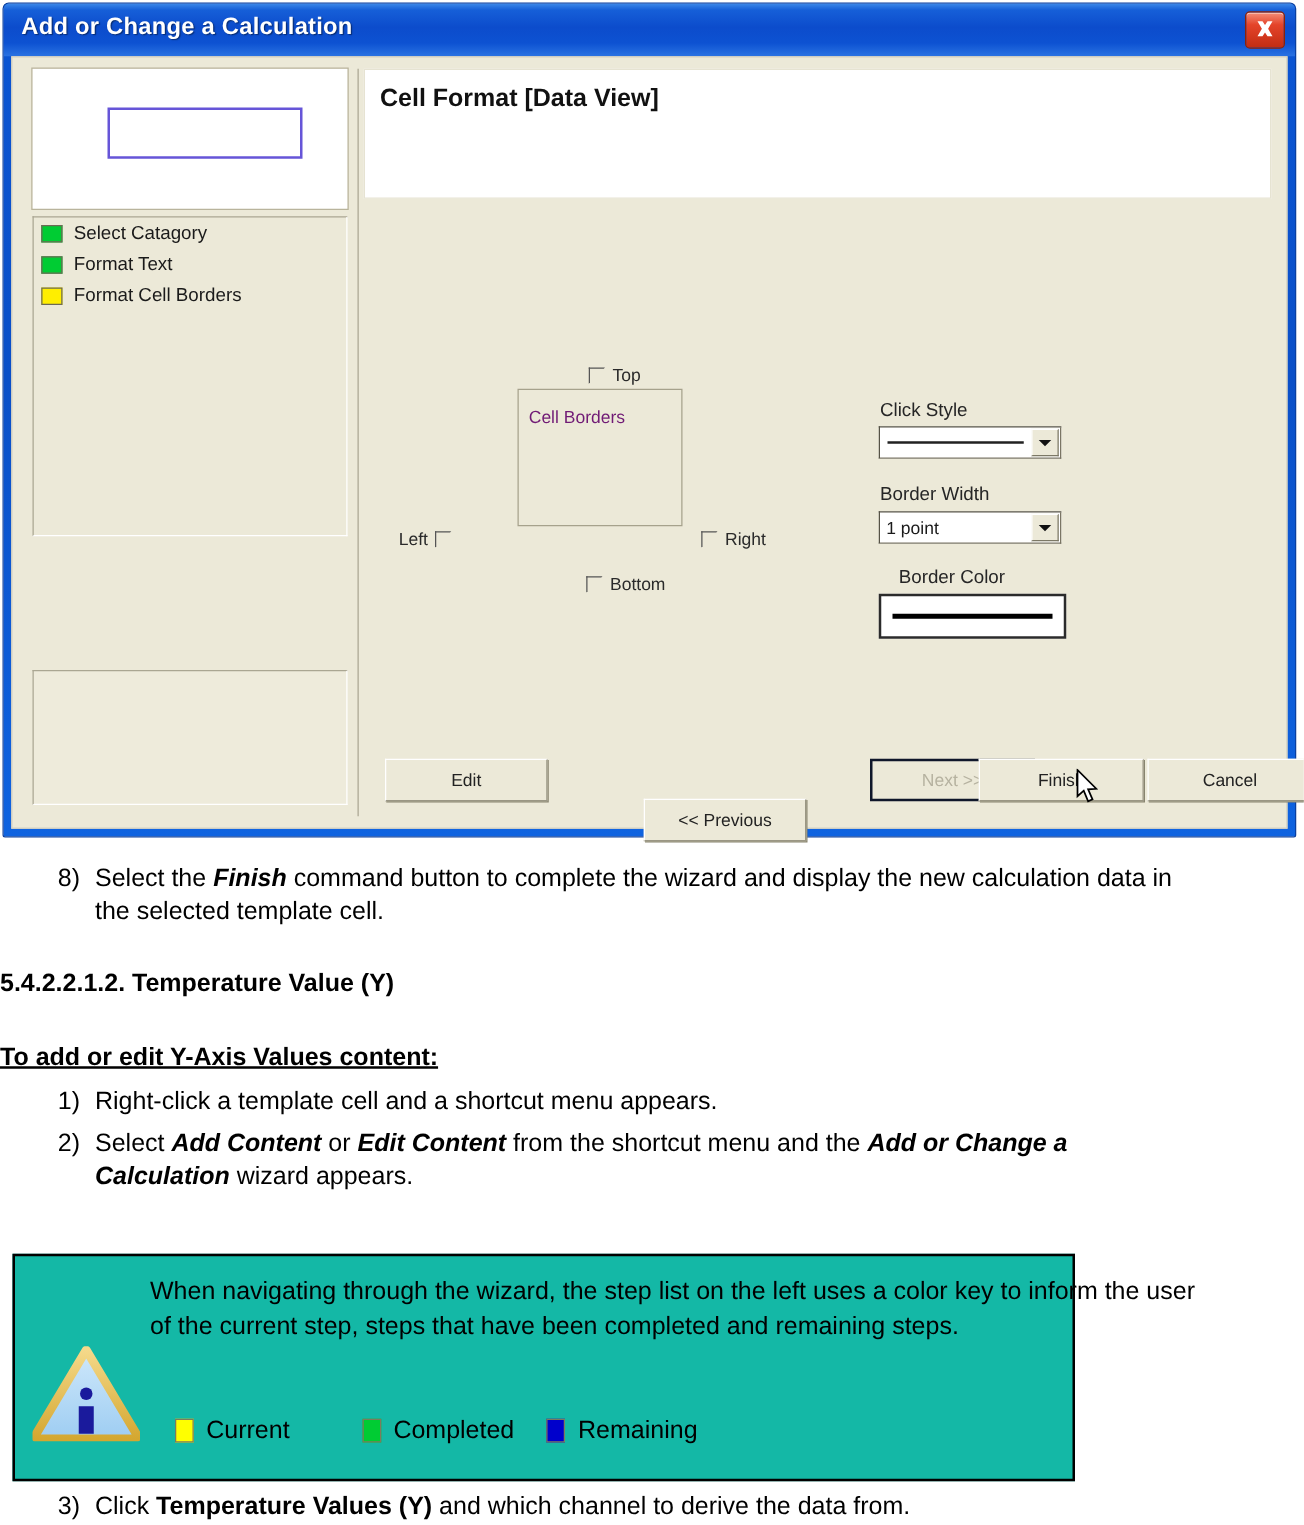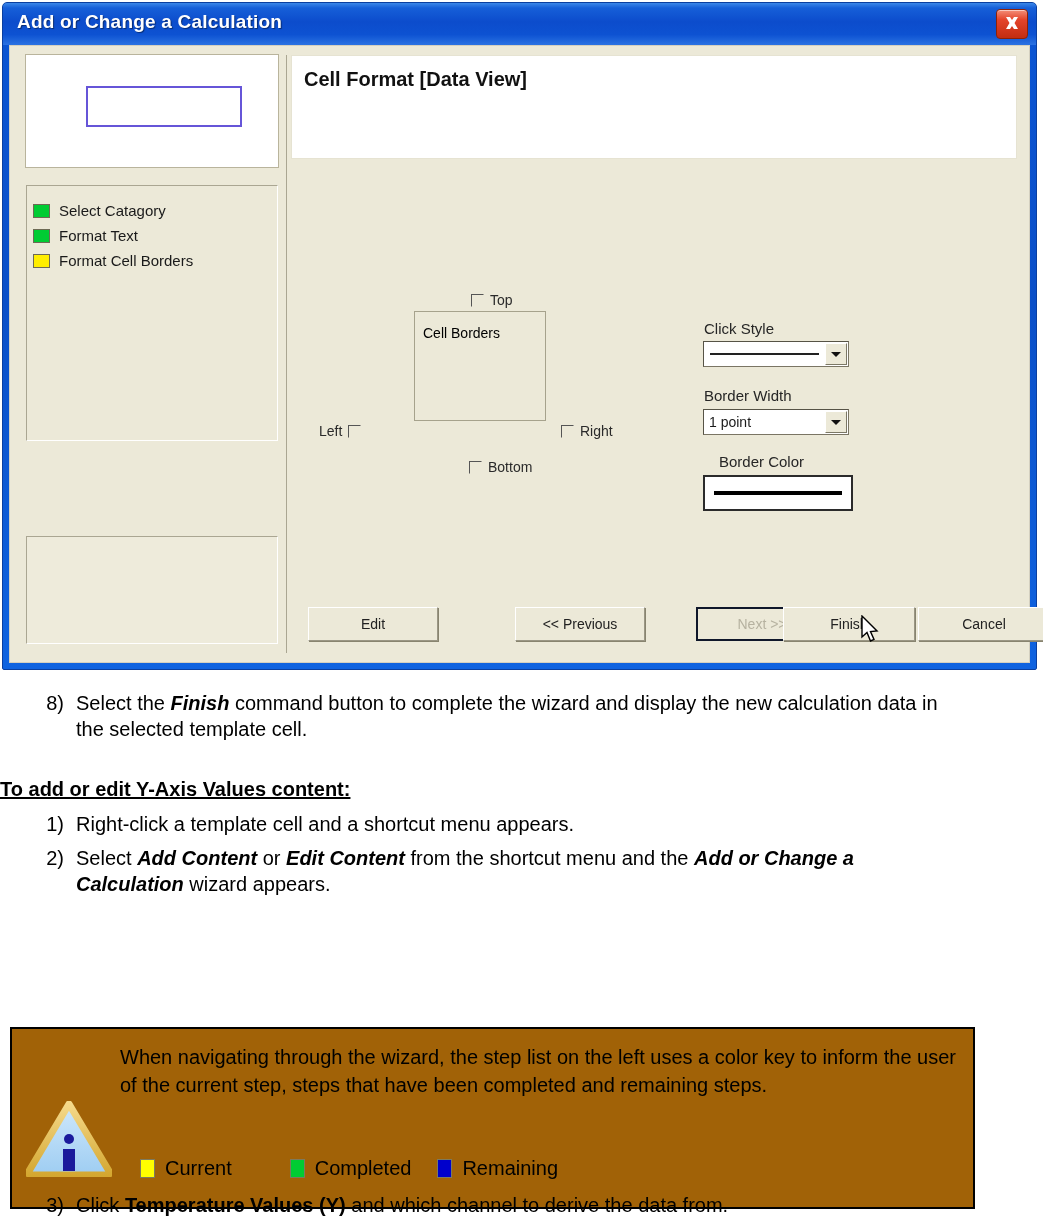--- a/index.html
+++ b/index.html
@@ -118,22 +118,21 @@
     left: 0px;
     top: 118px;
     width: 252px;
     height: 256px;
     background: #ece9d8;
     border-top: 1px solid #aaa692;
     border-left: 1px solid #aaa692;
     border-right: 1px solid #ffffff;
     border-bottom: 1px solid #ffffff;
     box-sizing: border-box;
-    padding: 12px 0 0 6px;
-    margin-top: 12px;
+    padding: 0 0 0 6px;
   }
   .step {
     display: flex;
     align-items: center;
     height: 25px;
     gap: 9px;
   }
   .step-swatch {
     width: 17px;
     height: 14px;
@@ -209,21 +208,21 @@
     border: 1px solid #a6a28c;
     box-sizing: border-box;
   }
   .borders-legend {
     position: absolute;
     left: 128px;
     top: 166px;
     background: #ece9d8;
     padding: 0 4px;
     font-size: 14px;
-    color: #000000;
+    color: #701a75;
     white-space: nowrap;
   }
   .cb {
     position: absolute;
     display: flex;
     align-items: center;
     gap: 6px;
     font-size: 14px;
     color: #2a2a2a;
     white-space: nowrap;
@@ -335,21 +334,21 @@
     box-sizing: border-box;
     display: flex;
     align-items: center;
     justify-content: center;
     font-size: 14px;
     color: #222;
     white-space: nowrap;
   }
   .btn.disabled { color: #b6b2a0; border: 2px solid #0f172a; box-shadow:none;margin-left:48px; }
   .btn-help     { left: 17px;  width: 130px; }
-  .btn-prev     { left: 224px; width: 130px; }
+  .btn-prev     { left: 224px; width: 130px; margin-top: 32px; }
   .btn-next     { left: 357px; width: 132px; }
   .btn-finish   { left: 492px; width: 132px; }
   .btn-cancel   { left: 627px; width: 132px; }
 
   .cursor-arrow {
     position: absolute;
     left: 860px;
     top: 615px;
     width: 22px;
     height: 30px;
@@ -386,24 +385,24 @@
     text-decoration: underline;
     margin: 36px 0 10px 0;
     color: #000;
   }
   .step-item { margin-left: 36px; width: 930px; margin-bottom: 8px; }
   .doc b { font-weight: bold; font-style: italic; }
 
   .note-box {
     position: absolute;
     left: 10px;
-    top: 1027px;
-    width: 965px;
+    top: 1003px;
+    width: 850px;
     height: 182px;
-    background: #a16207;
+    background: #14b8a6;
     border: 2px solid #000000;
     box-sizing: border-box;
   }
   .note-icon {
     position: absolute;
     left: 14px;
     top: 72px;
     width: 86px;
     height: 76px;
   }
@@ -550,20 +549,21 @@
   </svg>
 </div>
 
 <div class="doc">
 
   <div class="num-item item-8">
     <span class="num">8)</span>
     <span class="body"><span>Select the </span><b>Finish</b><span> command button to complete the wizard and display the new calculation data in the selected template cell.</span></span>
   </div>
 
+  <div class="heading">5.4.2.2.1.2. Temperature Value (Y)</div>
 
   <div class="subheading">To add or edit Y-Axis Values content:</div>
 
   <div class="num-item step-item">
     <span class="num">1)</span>
     <span class="body">Right-click a template cell and a shortcut menu appears.</span>
   </div>
 
   <div class="num-item step-item">
     <span class="num">2)</span>

